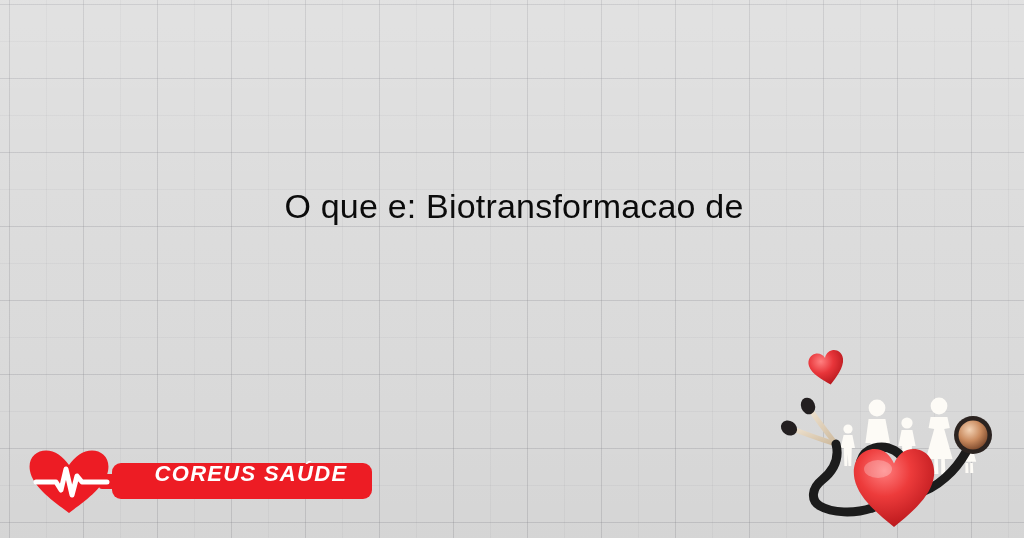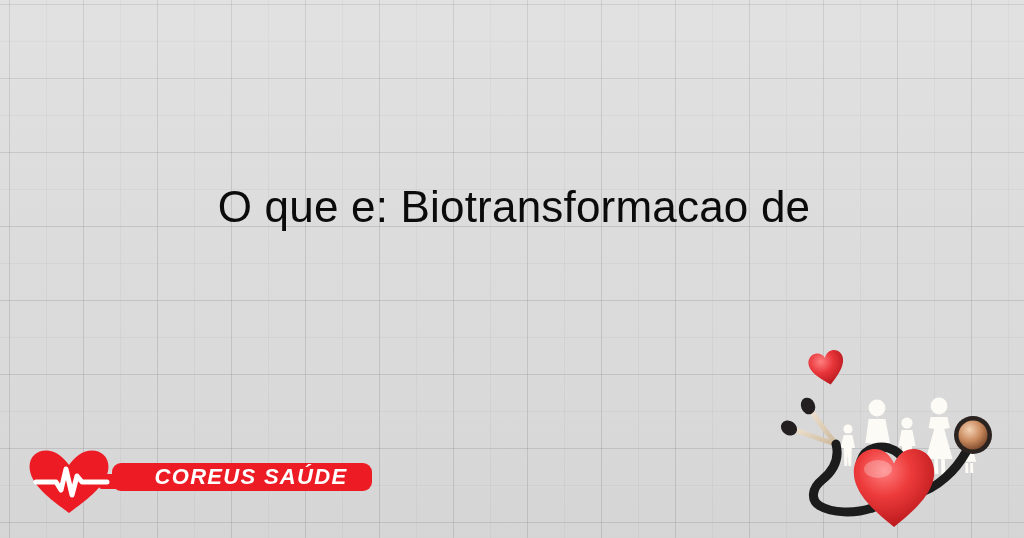--- a/index.html
+++ b/index.html
@@ -48,21 +48,21 @@
   #title-block {
     position: absolute;
     left: 90px;
     top: 176px;
     width: 848px;
     text-align: center;
   }
   #title-block .title-line {
     display: block;
     color: #0b0b0b;
-    font-size: 44px;
+    font-size: 34px;
     font-weight: 400;
     line-height: 61px;
     letter-spacing: 0.2px;
     white-space: nowrap;
     text-align: center;
   }
 
   
   #logo {
     position: absolute;
@@ -76,25 +76,24 @@
     left: 0px;
     top: 2px;
     width: 84px;
     height: 66px;
   }
   #logo-badge {
     position: absolute;
     left: 85px;
     top: 16px;
     width: 260px;
-    height: 28px;
+    height: 36px;
     background: #ed1c24;
     border-radius: 9px;
     display: flex;
-    align-items: center;
     justify-content: center;
   }
   #logo-badge-label {
     color: #ffffff;
     font-size: 22px;
     font-weight: 700;
     font-style: italic;
     letter-spacing: 1.3px;
     line-height: 1;
     padding-left: 18px;

